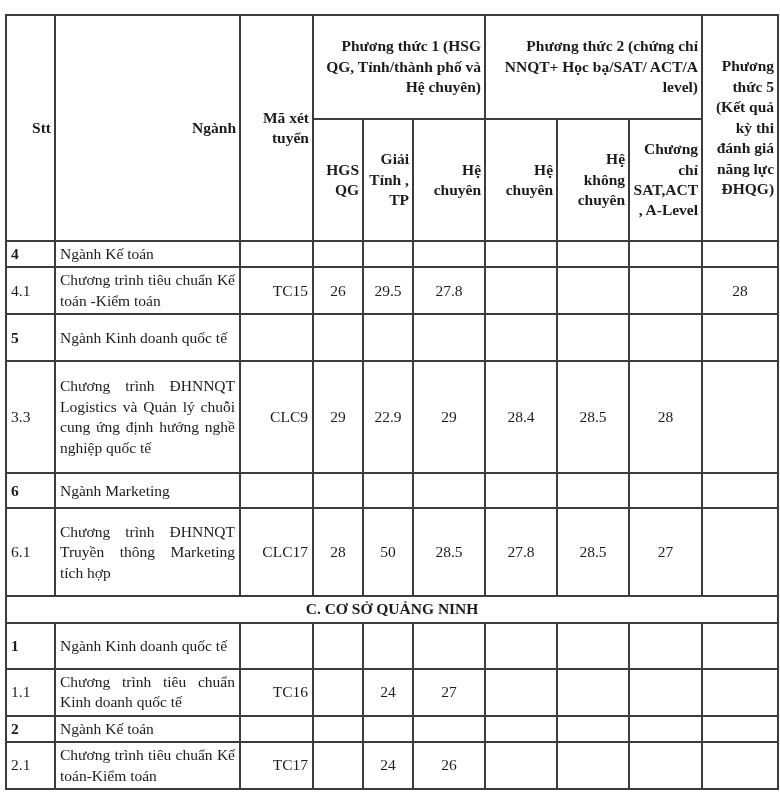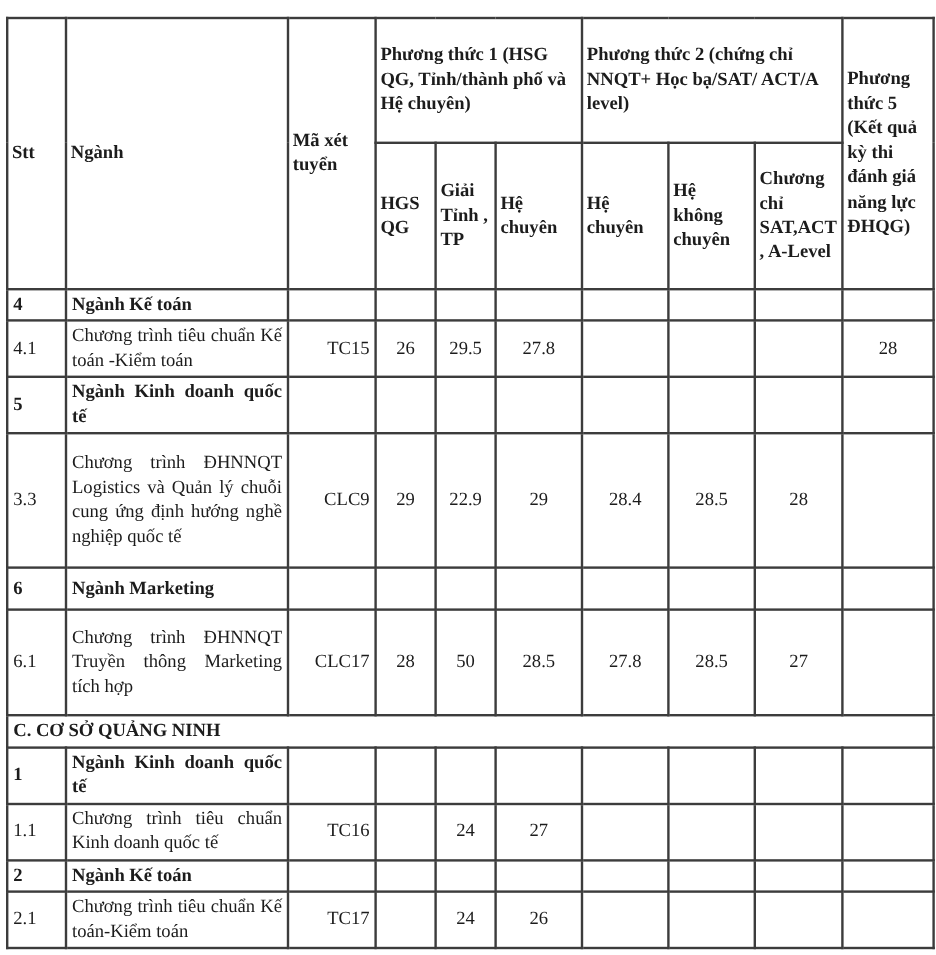--- a/index.html
+++ b/index.html
@@ -26,45 +26,45 @@
     border: 2px solid #3c3c3c;
     overflow: hidden;
     vertical-align: middle;
     font-size: 15.5px;
     line-height: 1.32;
     padding: 2px 4px;
     word-wrap: break-word;
   }
   table.scores th {
     font-weight: bold;
-    text-align: left;
+    text-align: right;
     padding: 2px 3px;
   }
   td.stt {
     text-align: left;
     padding-left: 6px;
     padding-right: 2px;
   }
   tr.section td.stt { font-weight: bold; }
   td.name {
     text-align: justify;
     padding: 3px 7px;
   }
-  tr.section td.name { font-weight: bold; margin-top: 48px; }
+  tr.section td.name { font-weight: normal; margin-top: 48px; }
   td.code {
     text-align: right;
     padding-left: 9px;
   }
   td.score {
     text-align: center;
     padding: 2px 2px;
   }
   td.region-cell {
     font-weight: bold;
-    text-align: left;
+    text-align: center;
     padding: 3px 9px;
     font-size: 16px;
   }
 </style>
 </head>
 <body>
 
 <div class="table-wrap">
   <table class="scores">
     <colgroup>

